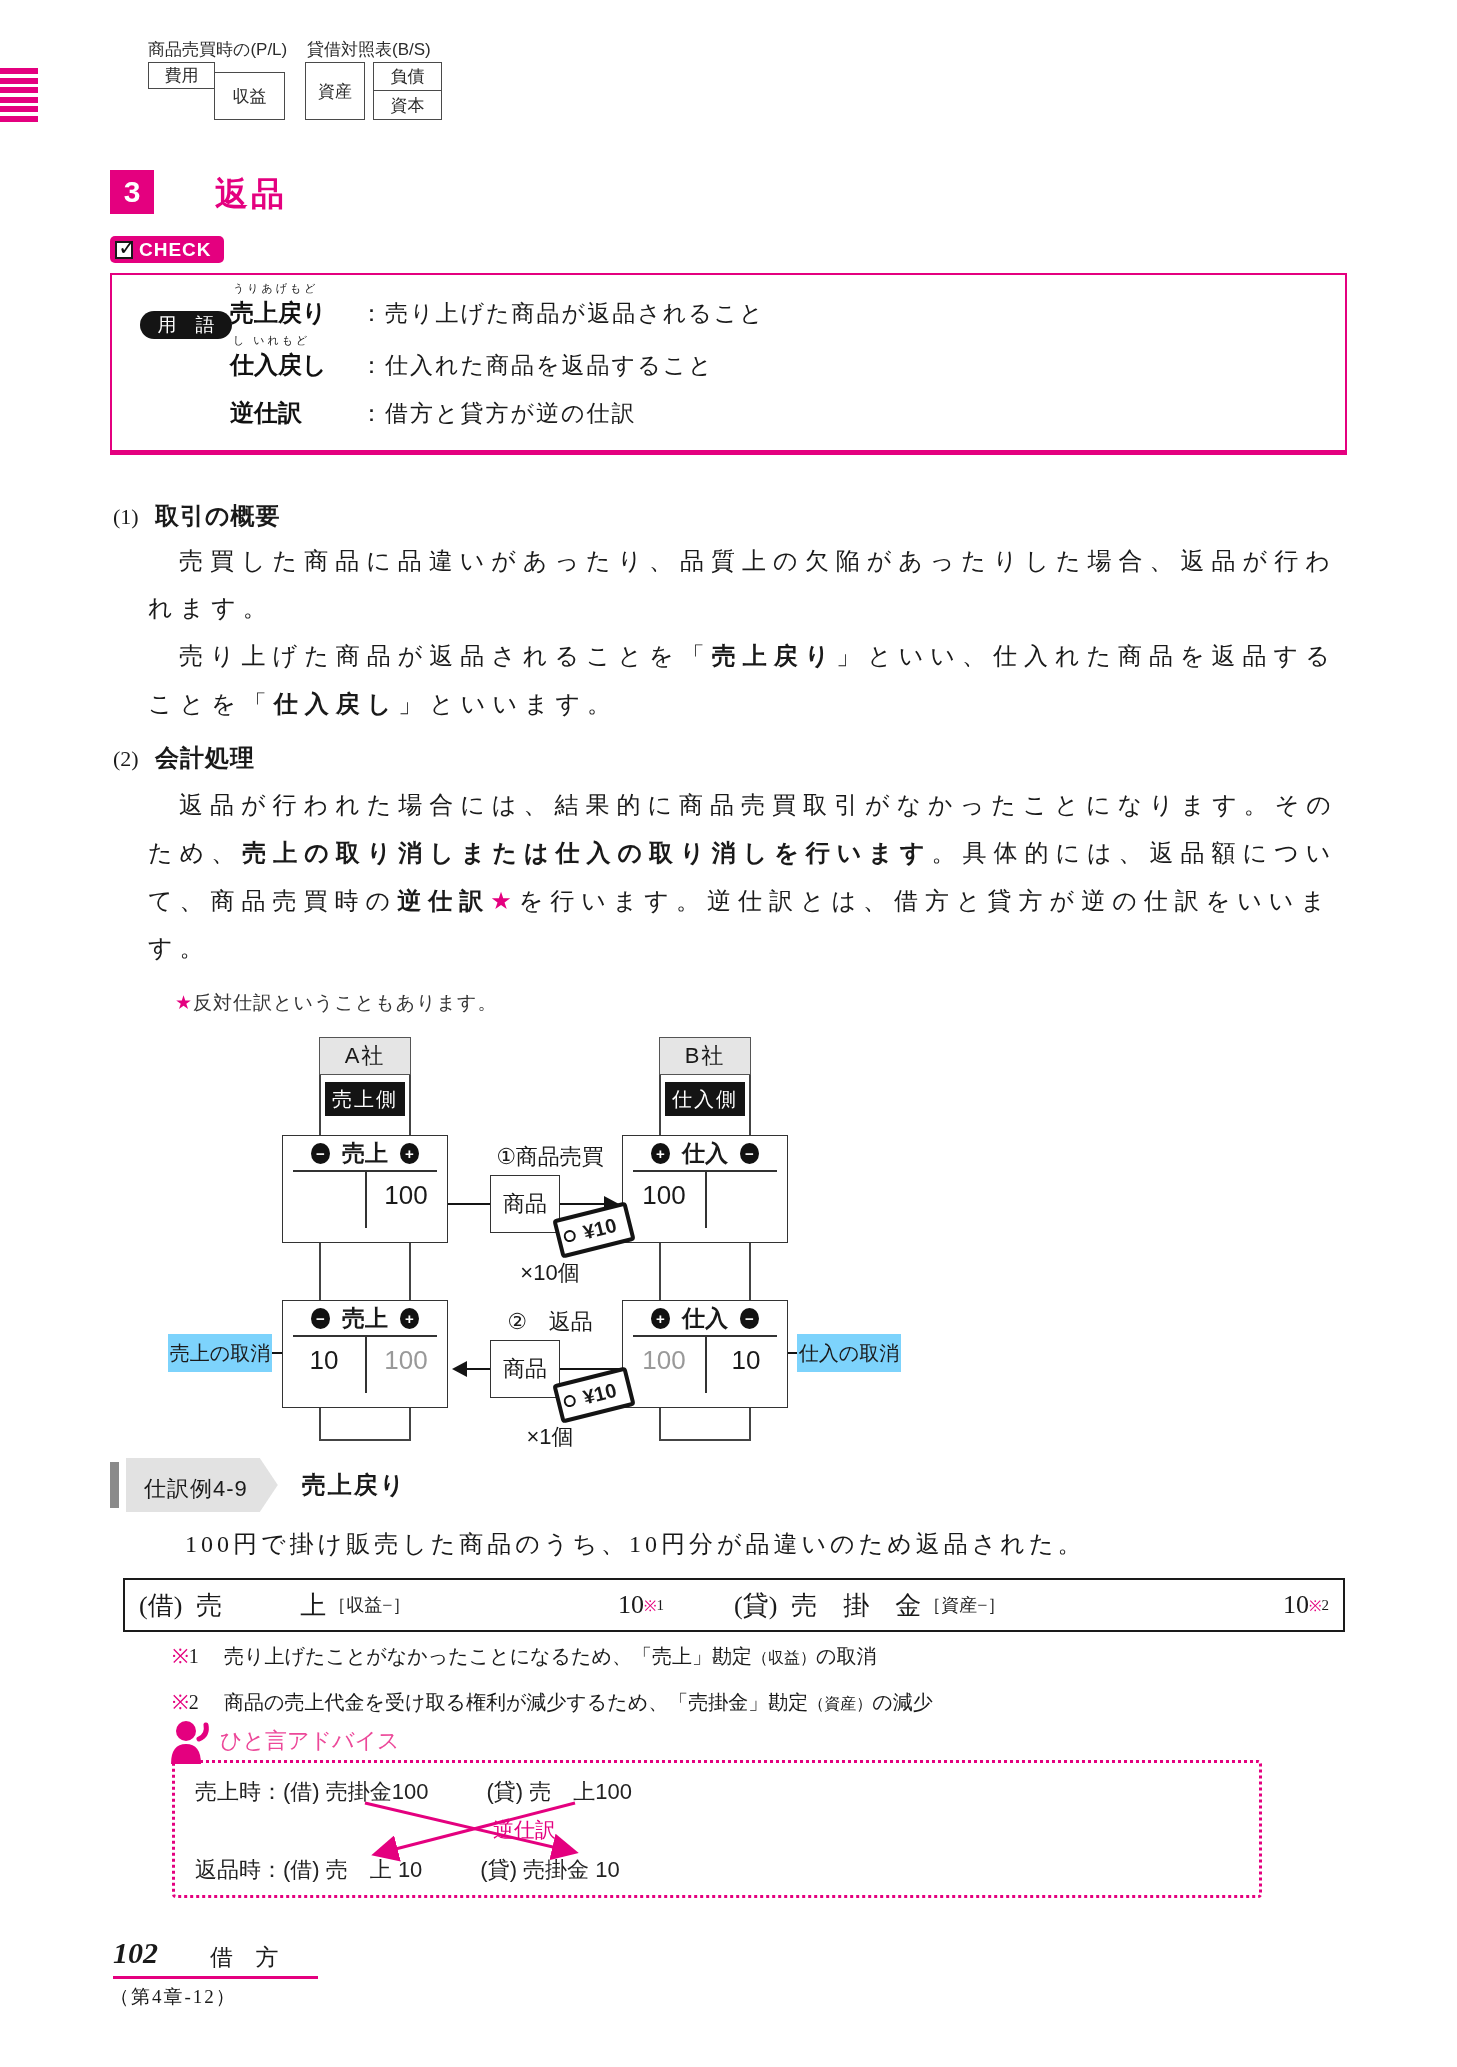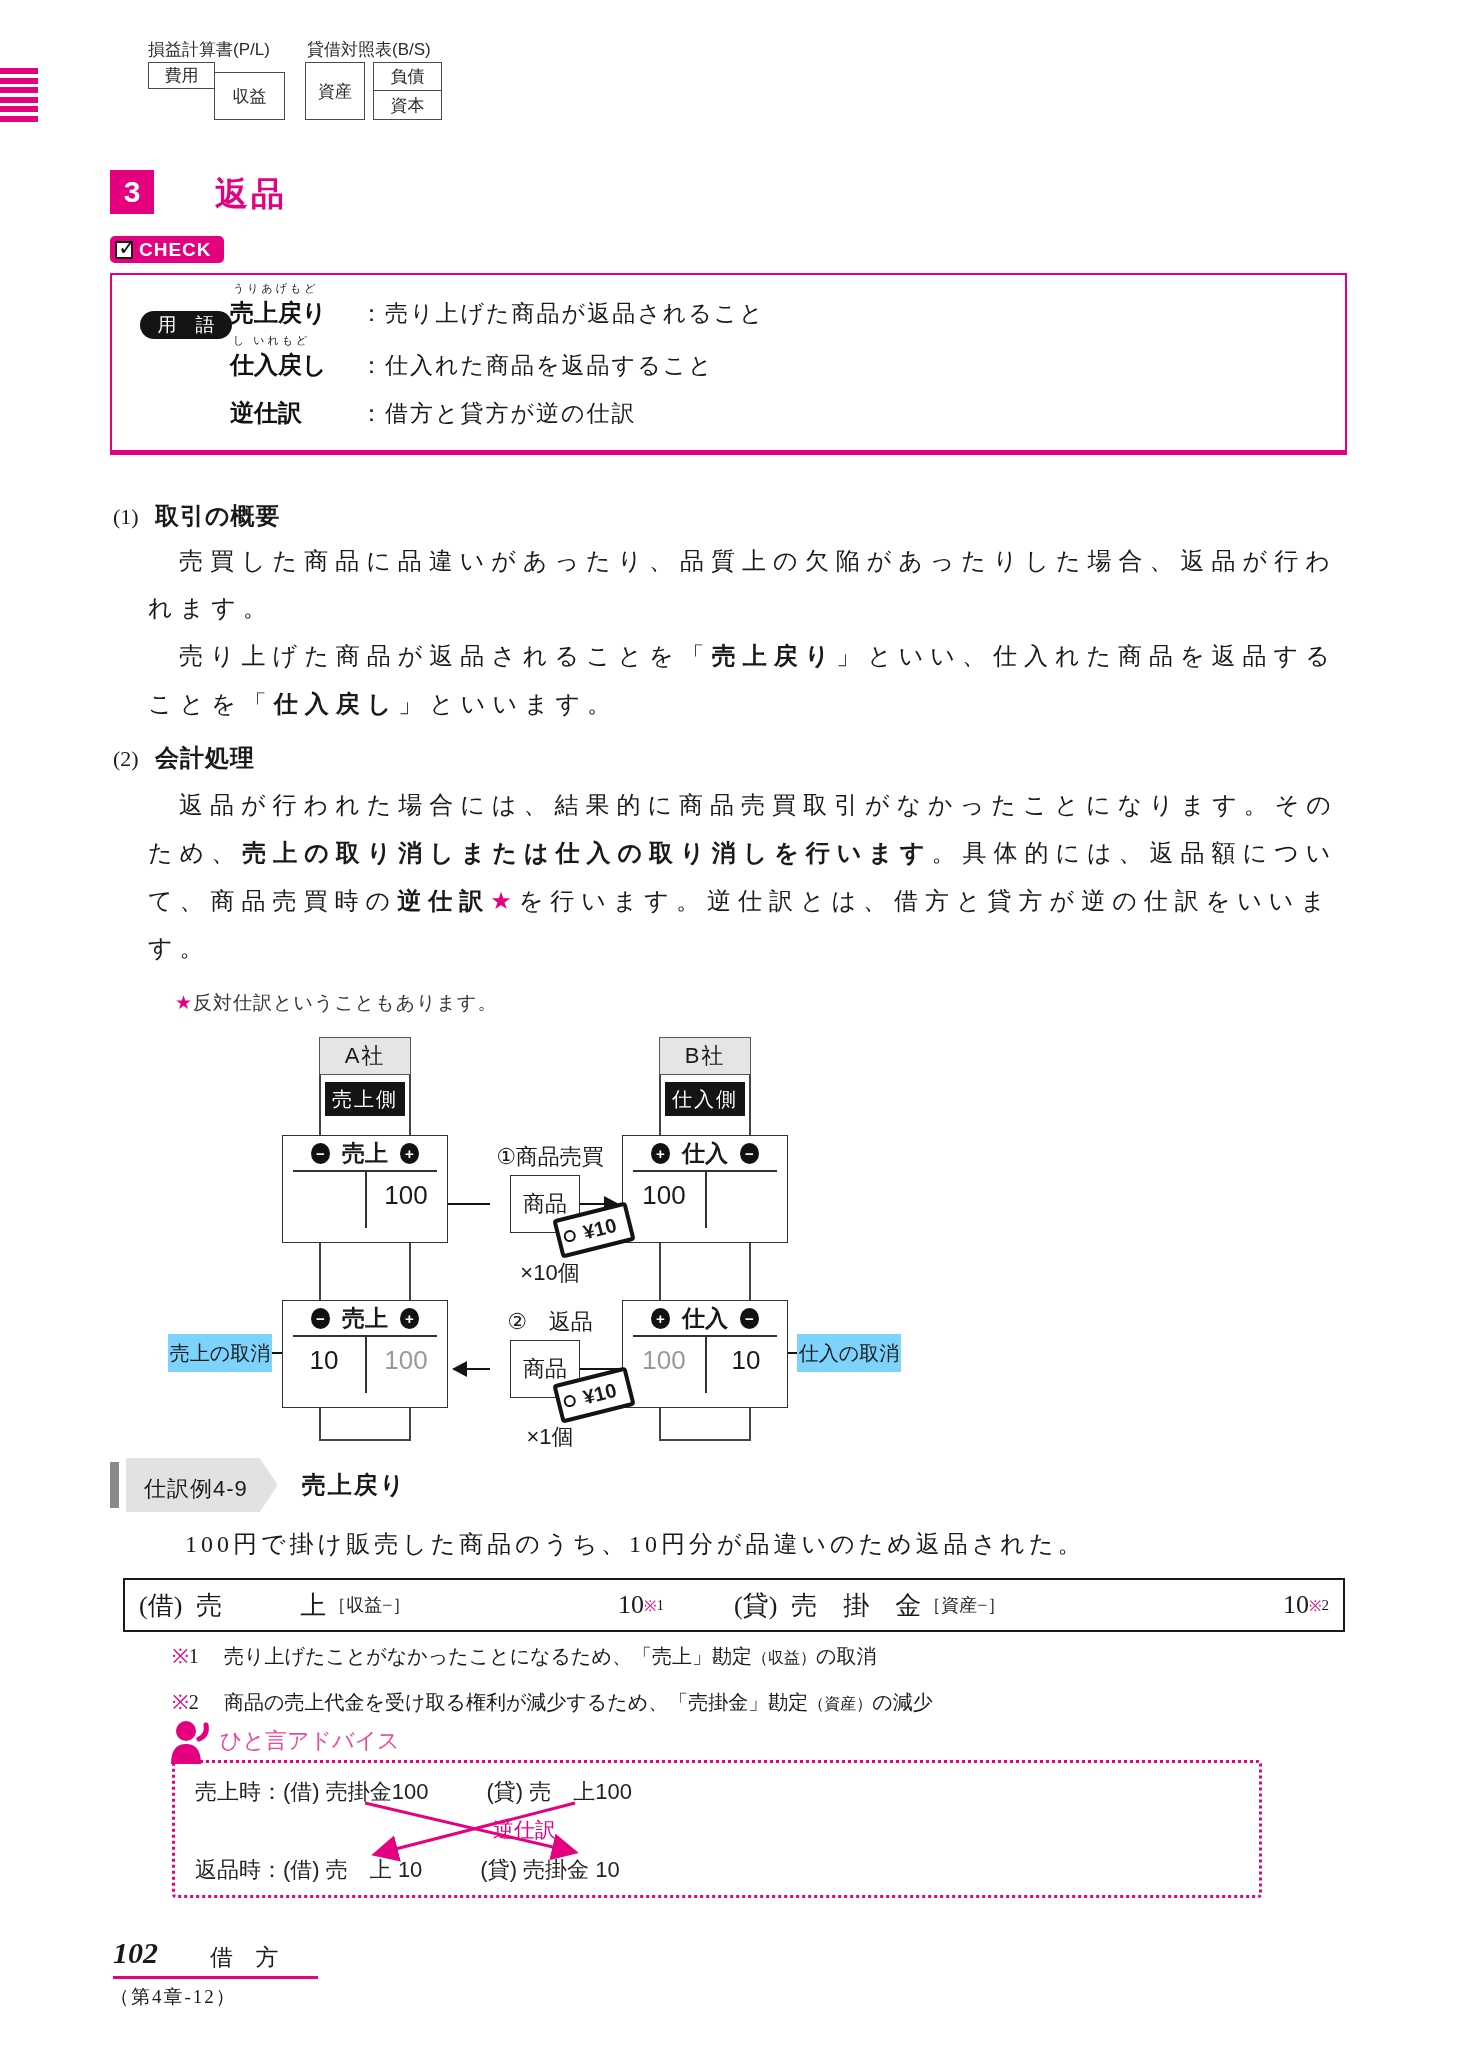--- a/index.html
+++ b/index.html
@@ -75,21 +75,21 @@
           display:flex; align-items:center; justify-content:center; }
   .t-rule { position:absolute; left:10px; right:10px; top:34px; border-top:2px solid #333; }
   .t-mid  { position:absolute; left:50%; top:34px; height:58px; border-left:2px solid #333; }
   .t-amt { position:absolute; top:44px; width:72px; text-align:center;
            font:26px "Liberation Sans","DejaVu Sans",sans-serif; color:#1a1a1a; }
   .t-amt.muted { color:#999999; }
   .mid-label { position:absolute; left:464px; width:172px; text-align:center;
                font:22px "Liberation Sans","DejaVu Sans",sans-serif; color:#1a1a1a; }
   .goods-box { position:absolute; left:490px; width:70px; height:58px; border:1.5px solid #333;
                background:#fff; z-index:3; font:22px "Liberation Sans","DejaVu Sans",sans-serif;
-               display:flex; align-items:center; justify-content:center;margin-left:20px; }
+               display:flex; align-items:center; justify-content:center; }
   .hline { position:absolute; height:2px; background:#141414; }
   .arr-r { position:absolute; width:0; height:0; border-left:15px solid #141414;
            border-top:8px solid transparent; border-bottom:8px solid transparent; }
   .arr-l { position:absolute; width:0; height:0; border-right:15px solid #141414;
            border-top:8px solid transparent; border-bottom:8px solid transparent; }
   .tag { position:absolute; width:76px; height:40px; border:4px solid #141414; border-radius:4px;
          background:#fff; display:flex; align-items:center; justify-content:center; padding-left:12px;
          font:600 20px "Liberation Sans","DejaVu Sans",sans-serif; z-index:4; }
   .tag::before { content:""; position:absolute; left:3px; top:50%; transform:translateY(-50%);
                  width:8px; height:8px; border:2.5px solid #141414; border-radius:50%; background:#fff; }
@@ -150,21 +150,21 @@
 
   <div class="stripes">
     <div class="stripe"></div>
       <div class="stripe"></div>
       <div class="stripe"></div>
     <div class="stripe"></div>
       <div class="stripe"></div>
       <div class="stripe"></div>
   </div>
 
-  <div class="mini-title" style="left:148px;top:38px">損益計算書(P/L)</div>
+  <div class="mini-title" style="left:148px;top:38px">商品売買時の(P/L)</div>
   <div class="mini-cell" style="left:148px;top:62px;width:67px;height:27px">費用</div>
   <div class="mini-cell" style="left:214px;top:72px;width:71px;height:48px">収益</div>
 
   <div class="mini-title" style="left:307px;top:38px">貸借対照表(B/S)</div>
   <div class="mini-cell" style="left:305px;top:62px;width:60px;height:58px">資産</div>
   <div class="mini-cell" style="left:373px;top:62px;width:69px;height:29px">負債</div>
   <div class="mini-cell" style="left:373px;top:90px;width:69px;height:30px">資本</div>
 
   <div class="sec-num">3</div>
   <div class="sec-title">返品</div>

